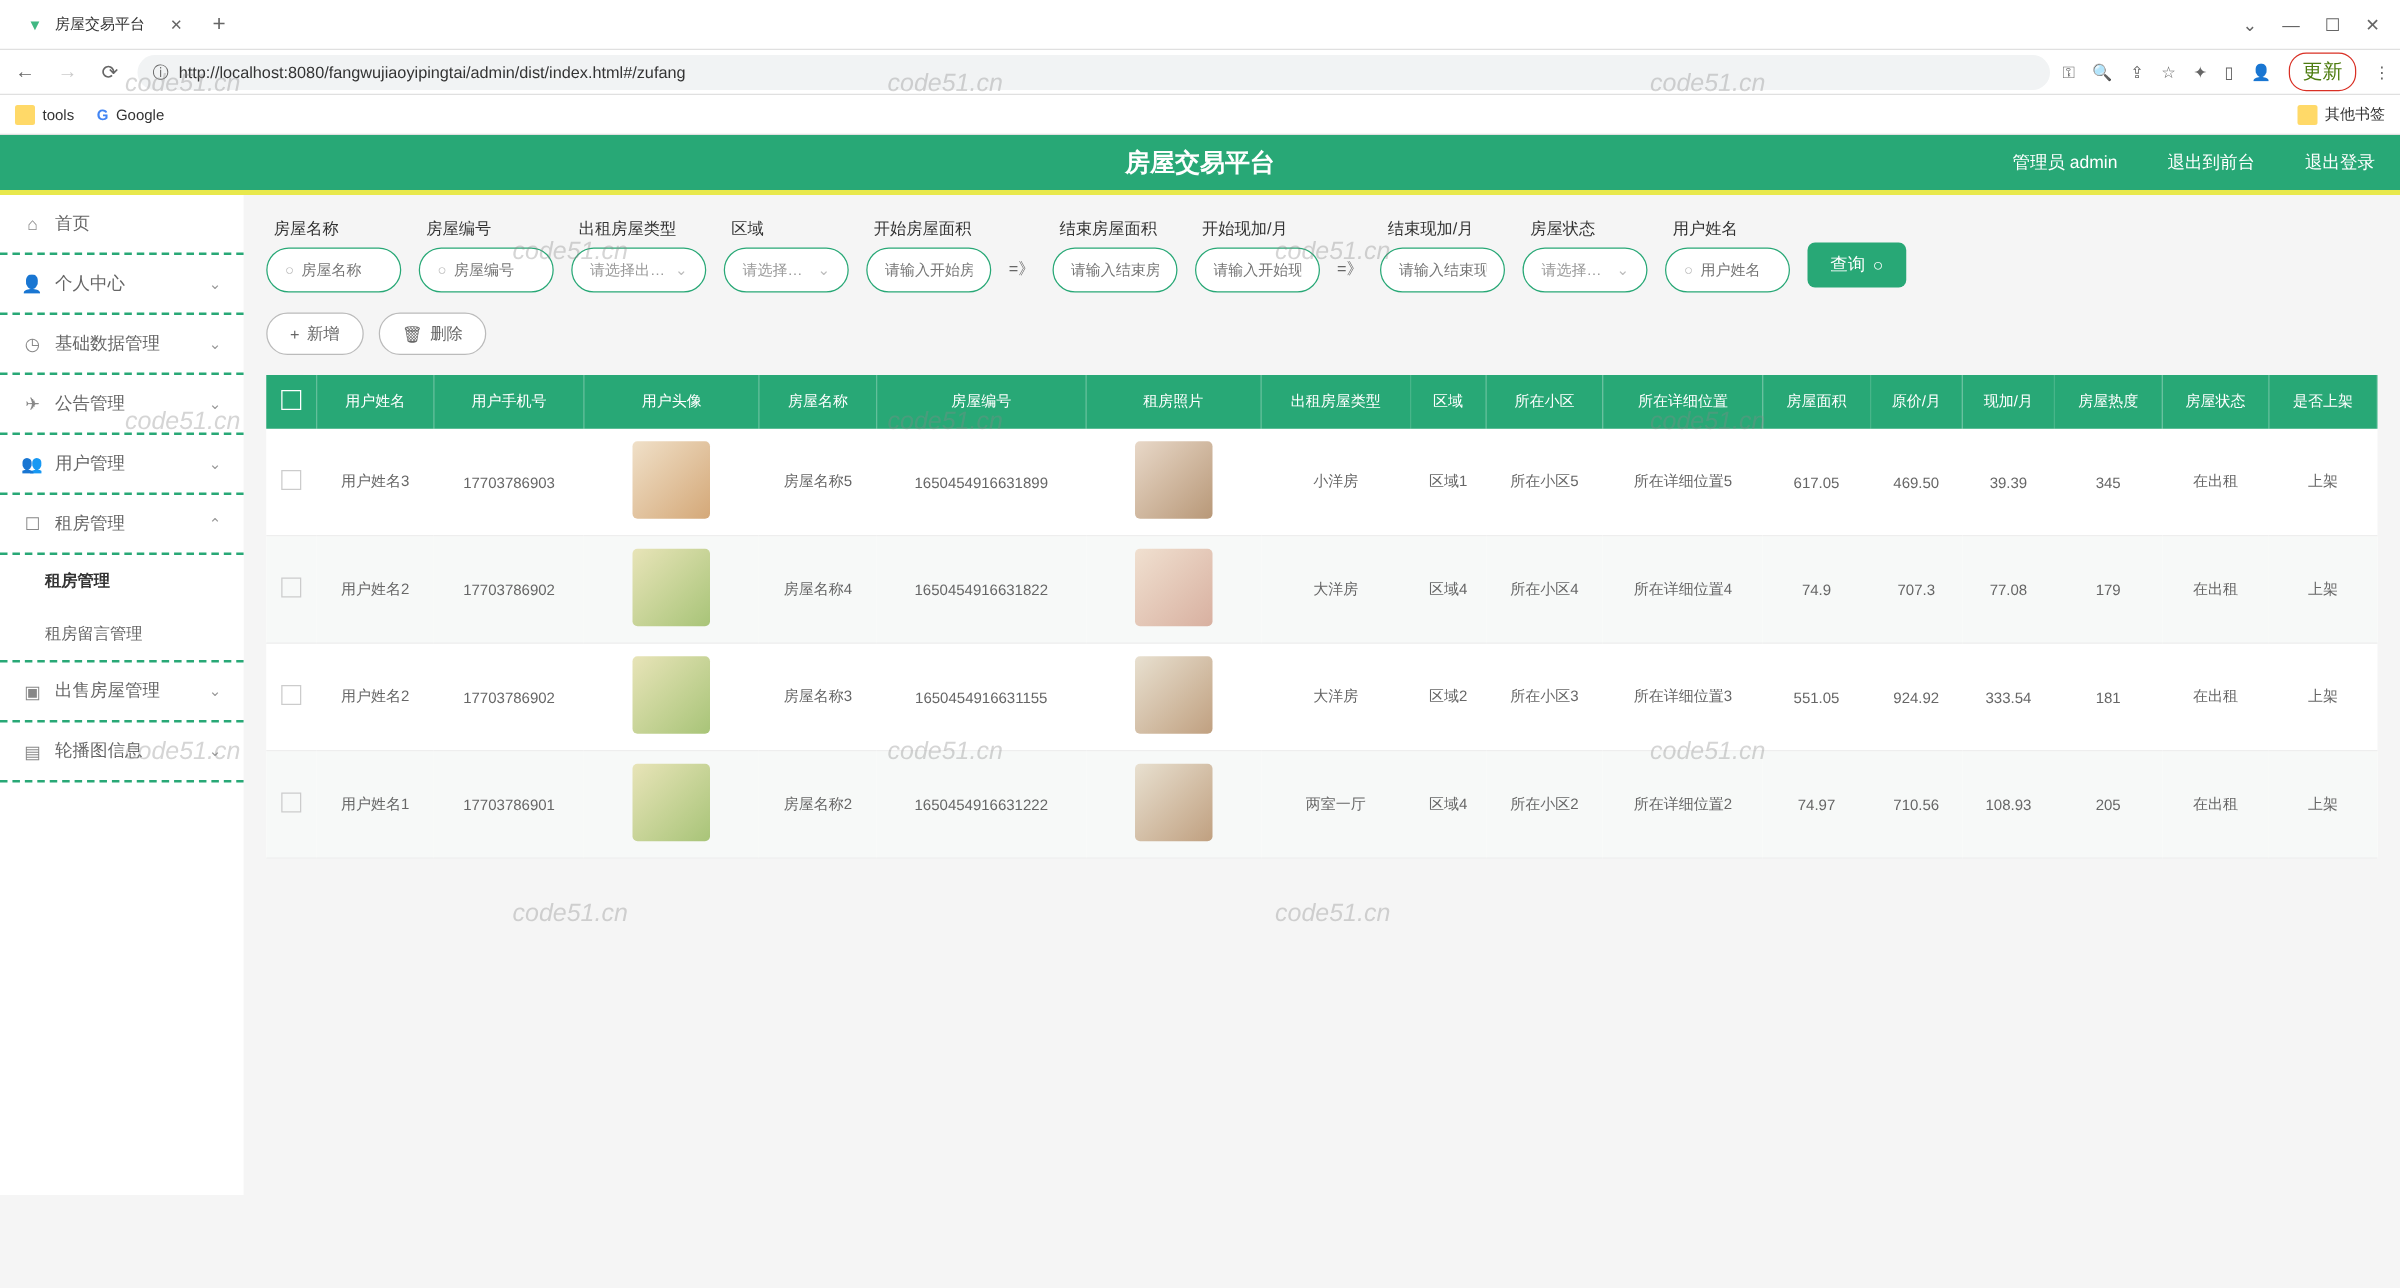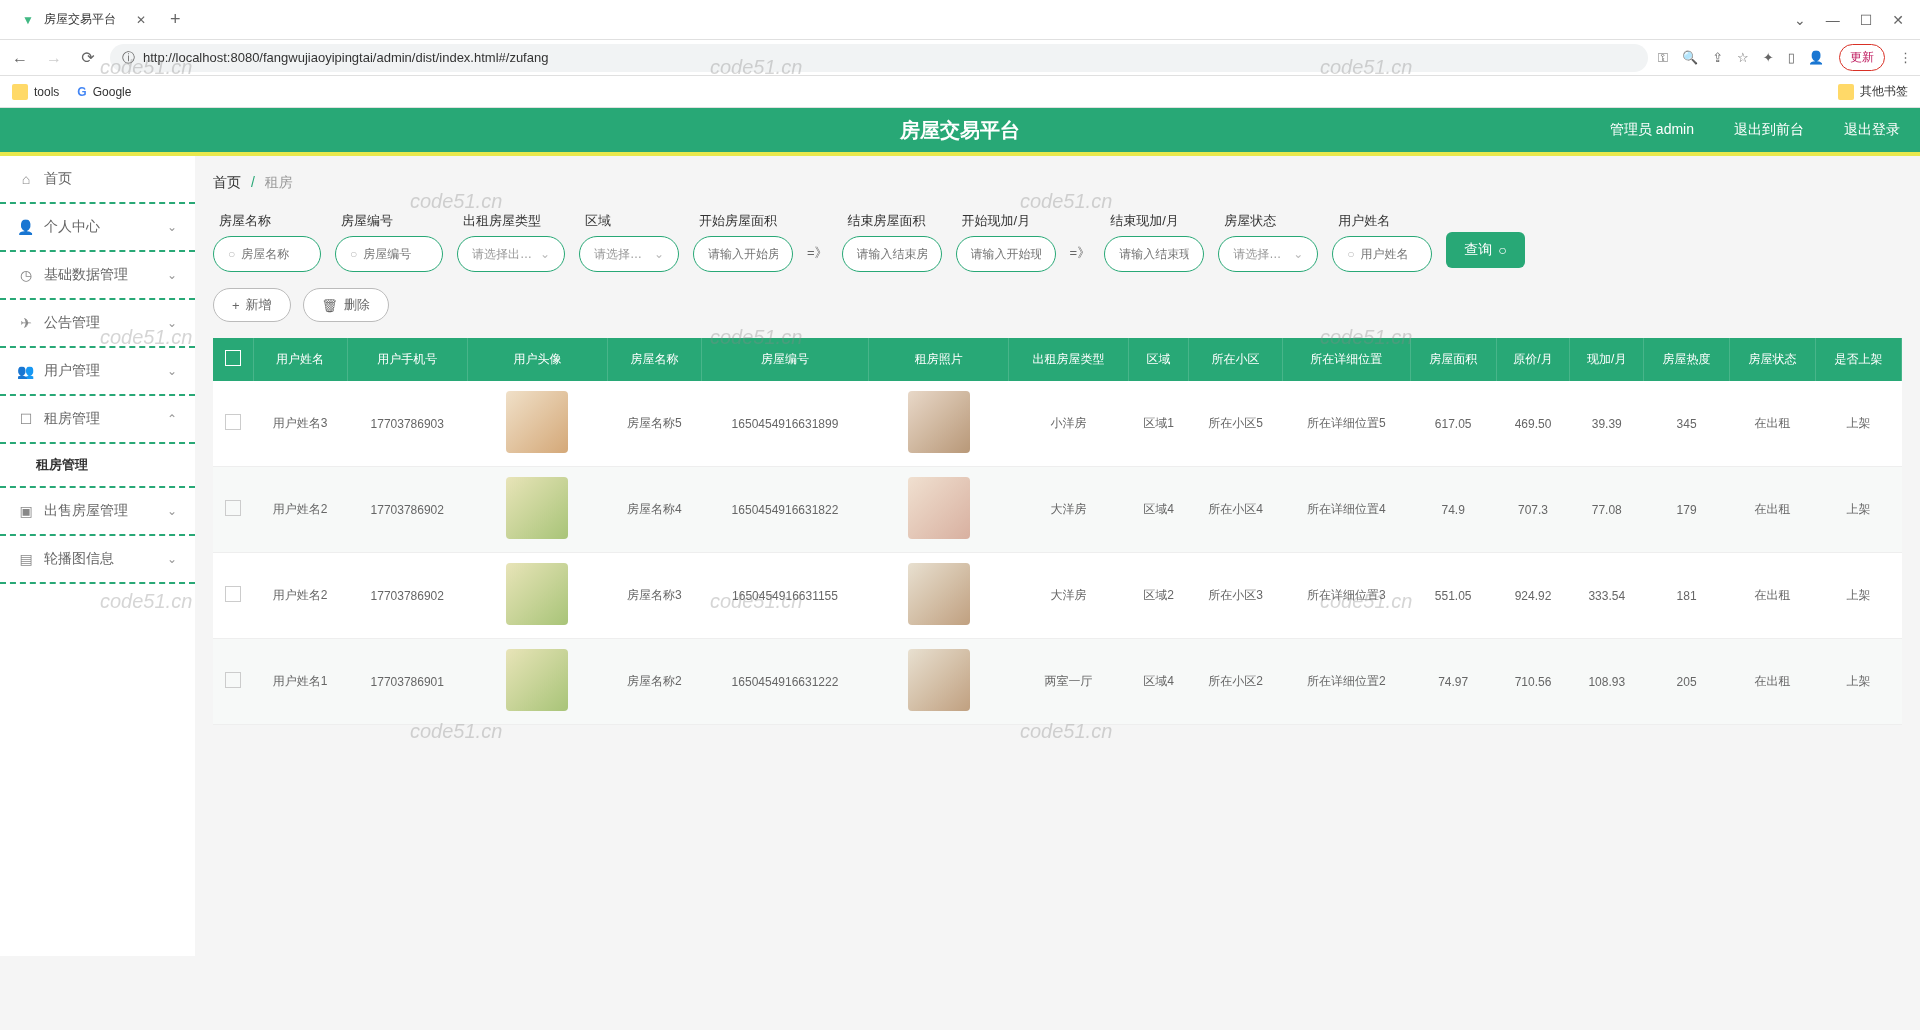--- a/index.html
+++ b/index.html
@@ -10,21 +10,21 @@
 .tab-close{margin-left:12px;color:#666;cursor:pointer}
 .tab-add{margin-left:12px;color:#666;font-size:18px;cursor:pointer}
 .window-controls{margin-left:auto;display:flex;gap:20px;padding-right:16px;color:#666}
 .window-controls span{cursor:pointer;font-size:14px}
 .chrome-addr{height:36px;background:#fff;display:flex;align-items:center;padding:0 8px;gap:10px;border-bottom:1px solid #e0e0e0}
 .nav-btn{color:#666;cursor:pointer;width:24px;text-align:center;font-size:16px}
 .url-bar{flex:1;display:flex;align-items:center;height:28px;background:#f1f3f4;border-radius:14px;padding:0 12px;font-size:13px;color:#333}
 .url-icon{margin-right:8px;color:#666}
 .addr-icons{display:flex;gap:14px;color:#666;align-items:center}
 .addr-icons span{cursor:pointer}
-.update-btn{color:#be185d;border:1px solid #d93025;border-radius:14px;padding:4px 10px;font-size:12px;cursor:pointer}
+.update-btn{color:#4d7c0f;border:1px solid #d93025;border-radius:14px;padding:4px 10px;font-size:16px;cursor:pointer}
 .bookmarks{height:32px;background:#fff;display:flex;align-items:center;padding:0 12px;gap:18px;font-size:12px;color:#333;border-bottom:1px solid #e0e0e0}
 .bm-item{display:flex;align-items:center;gap:6px;cursor:pointer}
 .bm-folder{width:16px;height:16px;background:#ffd968;border-radius:2px}
 .bm-other{margin-left:auto}
 .app-header{height:48px;background:#28a876;display:flex;align-items:center;justify-content:center;color:#fff;position:relative;border-bottom:4px solid #e8e84c}
 .app-title{font-size:20px;font-weight:bold}
 .header-right{position:absolute;right:20px;display:flex;gap:40px;font-size:14px}
 .header-right span{cursor:pointer}
 .main{display:flex;min-height:800px}
 .sidebar{width:195px;background:#fff}
@@ -168,43 +168,39 @@
     </div>
     <div class="side-item">
       <div class="side-left">
           <span class="side-icon">☐</span>
           <span>租房管理</span>
         </div>
       <span class="side-expand">⌃</span>
     </div>
     <div class="sub-items">
       <div class="sub-item active">租房管理</div>
+      <div class="sub-item">租房留言管理</div>
     </div>
     <div class="side-item" style="border-top:2px dashed #28a876">
       <div class="side-left">
           <span class="side-icon">▣</span>
           <span>出售房屋管理</span>
         </div>
       <span class="side-expand">⌄</span>
     </div>
     <div class="side-item">
       <div class="side-left">
           <span class="side-icon">▤</span>
           <span>轮播图信息</span>
         </div>
       <span class="side-expand">⌄</span>
     </div>
   </div>
 
   <div class="content" style="position:relative">
-    <div class="breadcrumb">
-      <span>首页</span>
-      <span class="sep">/</span>
-      <span class="cur">租房</span>
-    </div>
 
     <div class="filters">
       <div class="filter-col">
           <div class="filter-label">房屋名称</div>
           <div class="filter-input" style="width:108px">
             <span class="isearch">○</span>
             <input placeholder="房屋名称" style="">
           </div>
         </div>
       <div class="filter-col">

